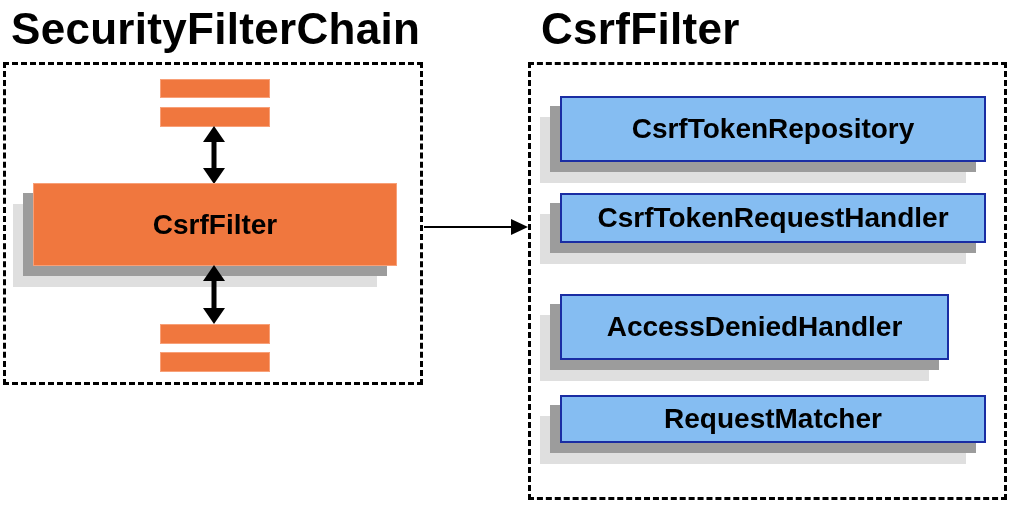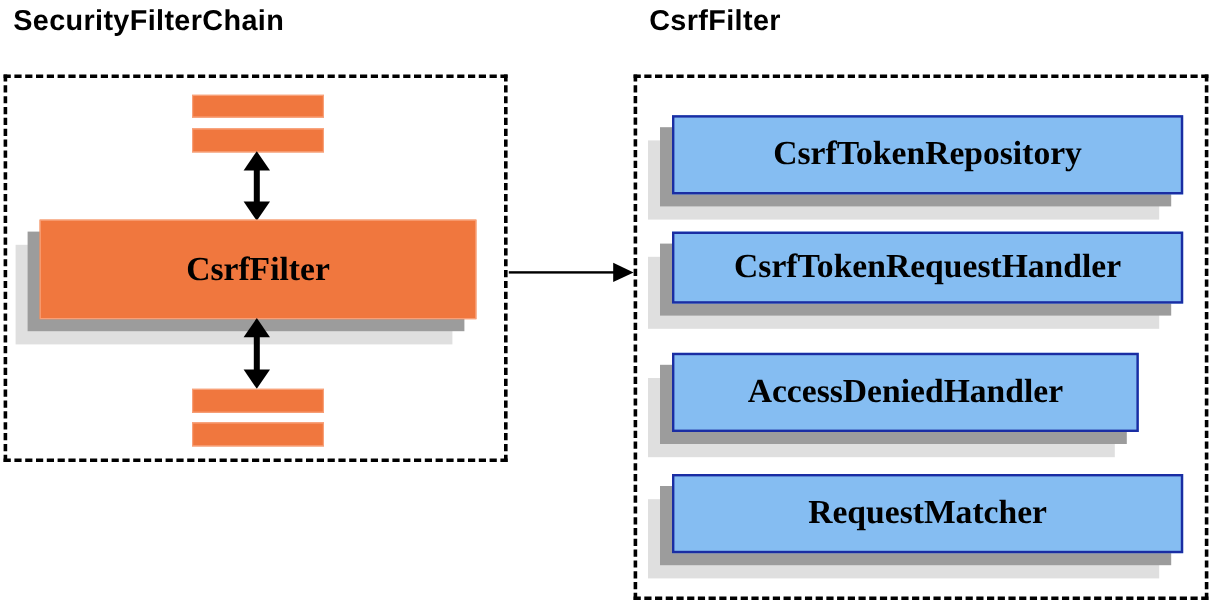--- a/index.html
+++ b/index.html
@@ -5,28 +5,28 @@
   :root {
     --orange-fill:#F0773E; --orange-border:#F8A078;
     --blue-fill:#85BDF2;  --blue-border:#1A2DA3;
     --shadow-dark:#9C9C9C; --shadow-light:#DFDFDF;
     --outline:#000000;
   }
   * { margin:0; padding:0; box-sizing:border-box; }
   body { background:#ffffff; font-family:"Liberation Sans", sans-serif; }
   .canvas { position:relative; width:1010px; height:505px; background:#ffffff; overflow:hidden; }
 
-  .title { position:absolute; font-size:24px; font-weight:bold; color:#000; white-space:nowrap; letter-spacing:0.3px; }
+  .title { position:absolute; font-size:44px; font-weight:bold; color:#000; white-space:nowrap; letter-spacing:0.3px; }
 
   .dashed-box { position:absolute; border:3px dashed var(--outline); background:transparent; }
 
   .bar { position:absolute; background:var(--orange-fill); border:1px solid var(--orange-border); }
 
   
-  .stack { position:absolute;font-family:Liberation Serif, serif; }
+  .stack { position:absolute; }
   .stack .sh { position:absolute; left:0; top:0; width:100%; height:100%; }
   .stack .sh.light { transform:translate(-20px,21px); background:var(--shadow-light); }
   .stack .sh.dark  { transform:translate(-10px,10px); background:var(--shadow-dark); }
   .stack .face { position:absolute; left:0; top:0; width:100%; height:100%;
                  display:flex; align-items:center; justify-content:center;
                  font-weight:bold; font-size:28px; color:#000; text-align:center; }
   .face.orange { background:var(--orange-fill); border:1px solid var(--orange-border); }
   .face.blue   { background:var(--blue-fill);  border:2px solid var(--blue-border); }
 
   
@@ -84,31 +84,31 @@
   <div class="title" style="left:541px; top:4px;">CsrfFilter</div>
 
   <div class="dashed-box" style="left:528px; top:62px; width:479px; height:438px;"></div>
 
   <div class="stack" style="left:560px; top:96px; width:426px; height:66px;">
     <div class="sh light"></div>
     <div class="sh dark"></div>
     <div class="face blue">CsrfTokenRepository</div>
   </div>
 
-  <div class="stack" style="left:560px; top:193px; width:426px; height:60px;padding-left:48px;">
+  <div class="stack" style="left:560px; top:193px; width:426px; height:50px;padding-left:48px;">
     <div class="sh light"></div>
     <div class="sh dark"></div>
     <div class="face blue">CsrfTokenRequestHandler</div>
   </div>
 
   <div class="stack" style="left:560px; top:294px; width:389px; height:66px;">
     <div class="sh light"></div>
     <div class="sh dark"></div>
     <div class="face blue">AccessDeniedHandler</div>
   </div>
 
-  <div class="stack" style="left:560px; top:395px; width:426px; height:66px;">
+  <div class="stack" style="left:560px; top:395px; width:426px; height:48px;">
     <div class="sh light"></div>
     <div class="sh dark"></div>
     <div class="face blue">RequestMatcher</div>
   </div>
 
 </div>
 
 </body></html>

